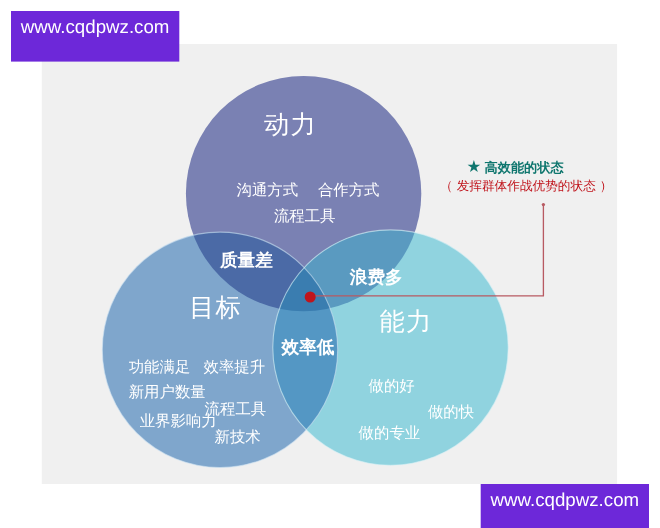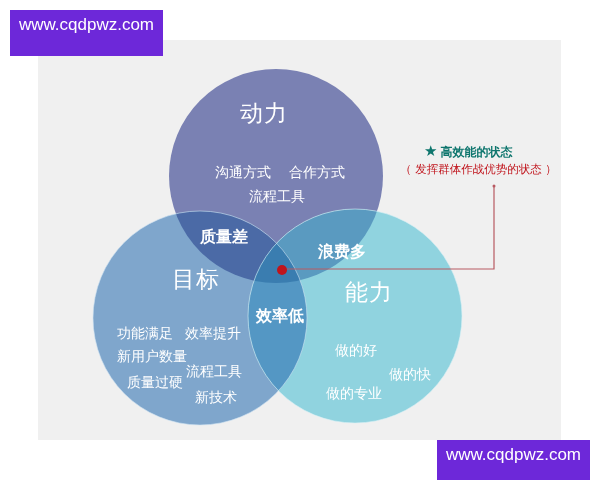--- a/index.html
+++ b/index.html
@@ -70,21 +70,21 @@
 <div class="t big" style="left:240px; top:98px;">动力</div>
 <div class="t mid" style="left:215px; top:164px;">沟通方式</div>
 <div class="t mid" style="left:289px; top:164px;">合作方式</div>
 <div class="t mid" style="left:249px; top:188px;">流程工具</div>
 
 <div class="t big" style="left:148px; top:264px;margin-left:24px;">目标</div>
 <div class="t mid" style="left:117px; top:325px;">功能满足</div>
 <div class="t mid" style="left:185px; top:325px;">效率提升</div>
 <div class="t mid" style="left:117px; top:348px;">新用户数量</div>
 <div class="t mid" style="left:186px; top:363px;">流程工具</div>
-<div class="t mid" style="left:127px; top:374px;">质量过硬</div>
+<div class="t mid" style="left:127px; top:374px;">业界影响力</div>
 <div class="t mid" style="left:195px; top:389px;">新技术</div>
 
 <div class="t big" style="left:345px; top:277px;">能力</div>
 <div class="t mid" style="left:335px; top:342px;">做的好</div>
 <div class="t mid" style="left:389px; top:366px;">做的快</div>
 <div class="t mid" style="left:326px; top:385px;">做的专业</div>
 
 <div class="t sm" style="left:200px; top:227px;">质量差</div>
 <div class="t sm" style="left:302px; top:242px;margin-left:16px;">浪费多</div>
 <div class="t sm" style="left:256px; top:306px;">效率低</div>

